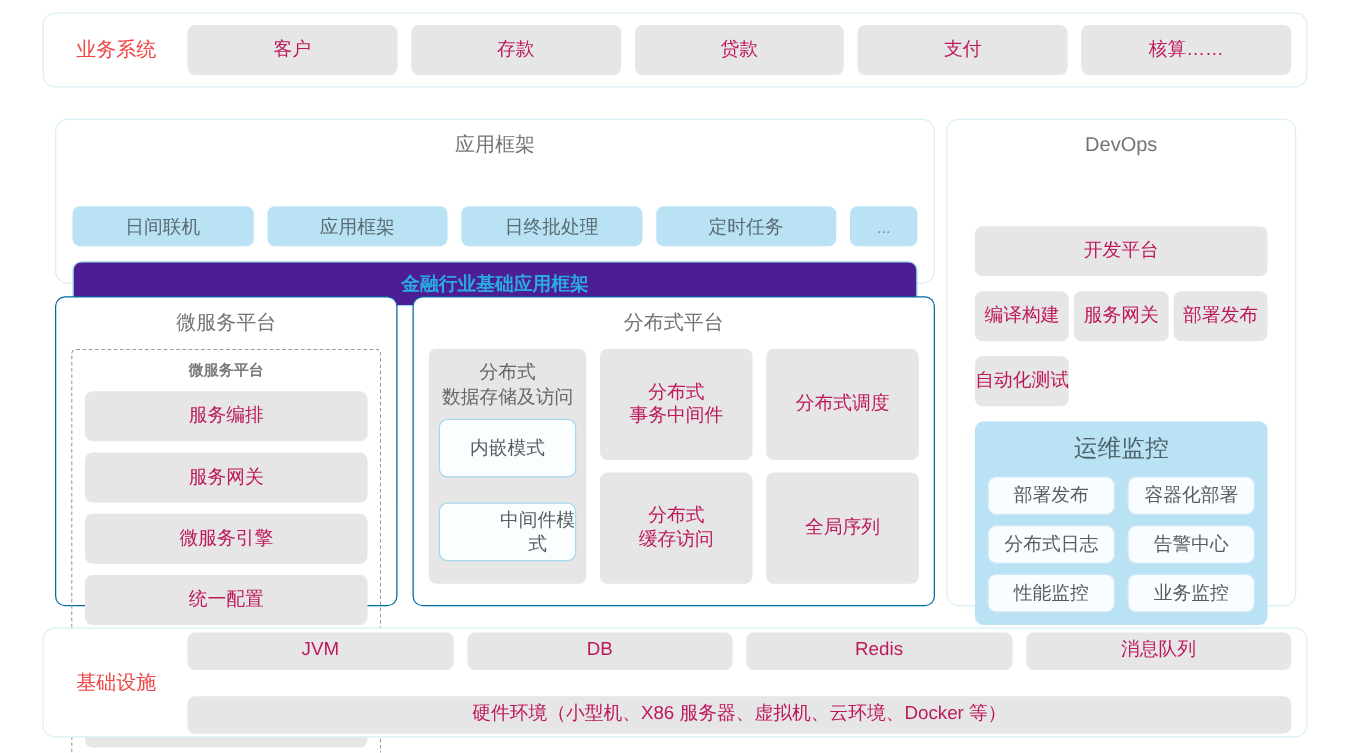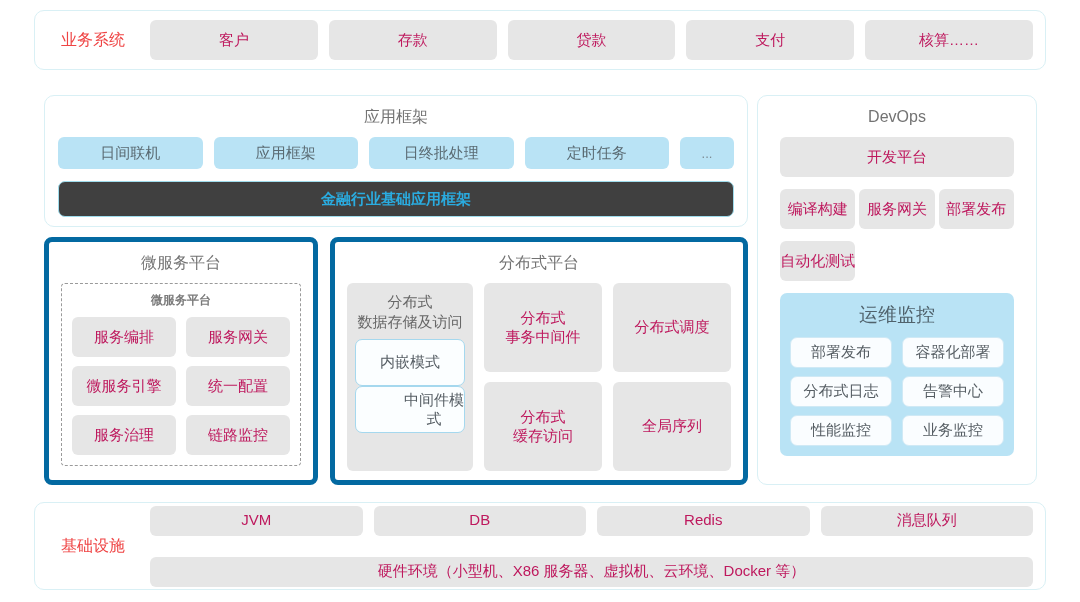--- a/index.html
+++ b/index.html
@@ -24,21 +24,21 @@
   }
 
   
   .outer-panel {
     border: 1px solid #d9f0f5;
     border-radius: 10px;
     background: #ffffff;
     box-sizing: border-box;
   }
   .inner-panel {
-    border: 5px solid #0369a1;
+    border: 1px solid #0369a1;
     border-radius: 8px;
     background: #ffffff;
     box-sizing: border-box;
   }
 
   .panel-title {
     text-align: center;
     font-size: 16px;
     color: #737373;
     line-height: 1;
@@ -62,20 +62,21 @@
   .chip-blue {
     background: #b9e3f5;
     border-radius: 6px;
     color: #5a6a72;
     font-size: 15px;
     display: flex;
     align-items: center;
     justify-content: center;
     text-align: center;
     box-sizing: border-box;
+    margin-top: 28px;
   }
   .chip-white {
     background: #fbfeff;
     border: 1px solid #a5d8ee;
     border-radius: 7px;
     color: #555d63;
     font-size: 15px;
     display: flex;
     align-items: center;
     justify-content: center;
@@ -138,21 +139,21 @@
     gap: 11px;
   }
   .af-chip-row .chip-blue { height: 32px; }
   .af-chip-row .chip-blue.wide { flex: 1 1 0; }
   .af-chip-row .chip-blue.narrow { flex: 0 0 54px; font-size: 13px; color: #7d8c94; }
   .af-banner {
     margin: 12px 13px 0 13px;
     height: 36px;
     border: 1px solid #9fdcec;
     border-radius: 7px;
-    background: #404040;
+    background: #4c1d95;
     display: flex;
     align-items: center;
     justify-content: center;
     color: #2aabdf;
     font-size: 15px;
     font-weight: bold;
     box-sizing: border-box;
     font-family: Liberation Mono, monospace;
   }
 
@@ -173,21 +174,21 @@
   }
   .ms-dashed-title {
     text-align: center;
     font-size: 12px;
     color: #7a7a7a;
     padding-bottom: 8px;
     font-weight: bold;
   }
   .ms-grid {
     display: grid;
-    grid-template-columns: 1fr 1fr;
+    grid-template-columns: 1fr;
     gap: 9px 10px;
   }
   .ms-grid .chip { height: 40px; }
 
   
   .dist-platform {
     position: absolute;
     left: 286px;
     top: 142px;
     width: 418px;
@@ -207,38 +208,39 @@
   }
   .dist-tall-title {
     text-align: center;
     font-size: 15px;
     color: #676767;
     line-height: 1.3;
     padding-bottom: 8px;
   }
   .dist-col-tall .chip-white {
     height: 47px;
-    margin-bottom: 0;
+    margin-bottom: 20px;
   }
   .dist-col-tall .chip-white:last-child { margin-bottom: 0; padding-left: 48px; }
   .dist-right {
     flex: 1 1 auto;
     display: grid;
     grid-template-columns: 1fr 1fr;
     grid-template-rows: 1fr 1fr;
     gap: 10px 11px;
   }
   .dist-right .chip { height: 89px; }
 
   
   .devops-body { padding: 0 12px; }
   .devops-body .chip.full {
     height: 40px;
     width: 100%;
     margin-bottom: 12px;
+    margin-top: 44px;
   }
   .devops-grid {
     display: grid;
     grid-template-columns: 1fr 1fr 1fr;
     gap: 12px 4px;
     margin-bottom: 12px;
   }
   .devops-grid .chip { height: 40px; }
 
   .ops-monitor {

